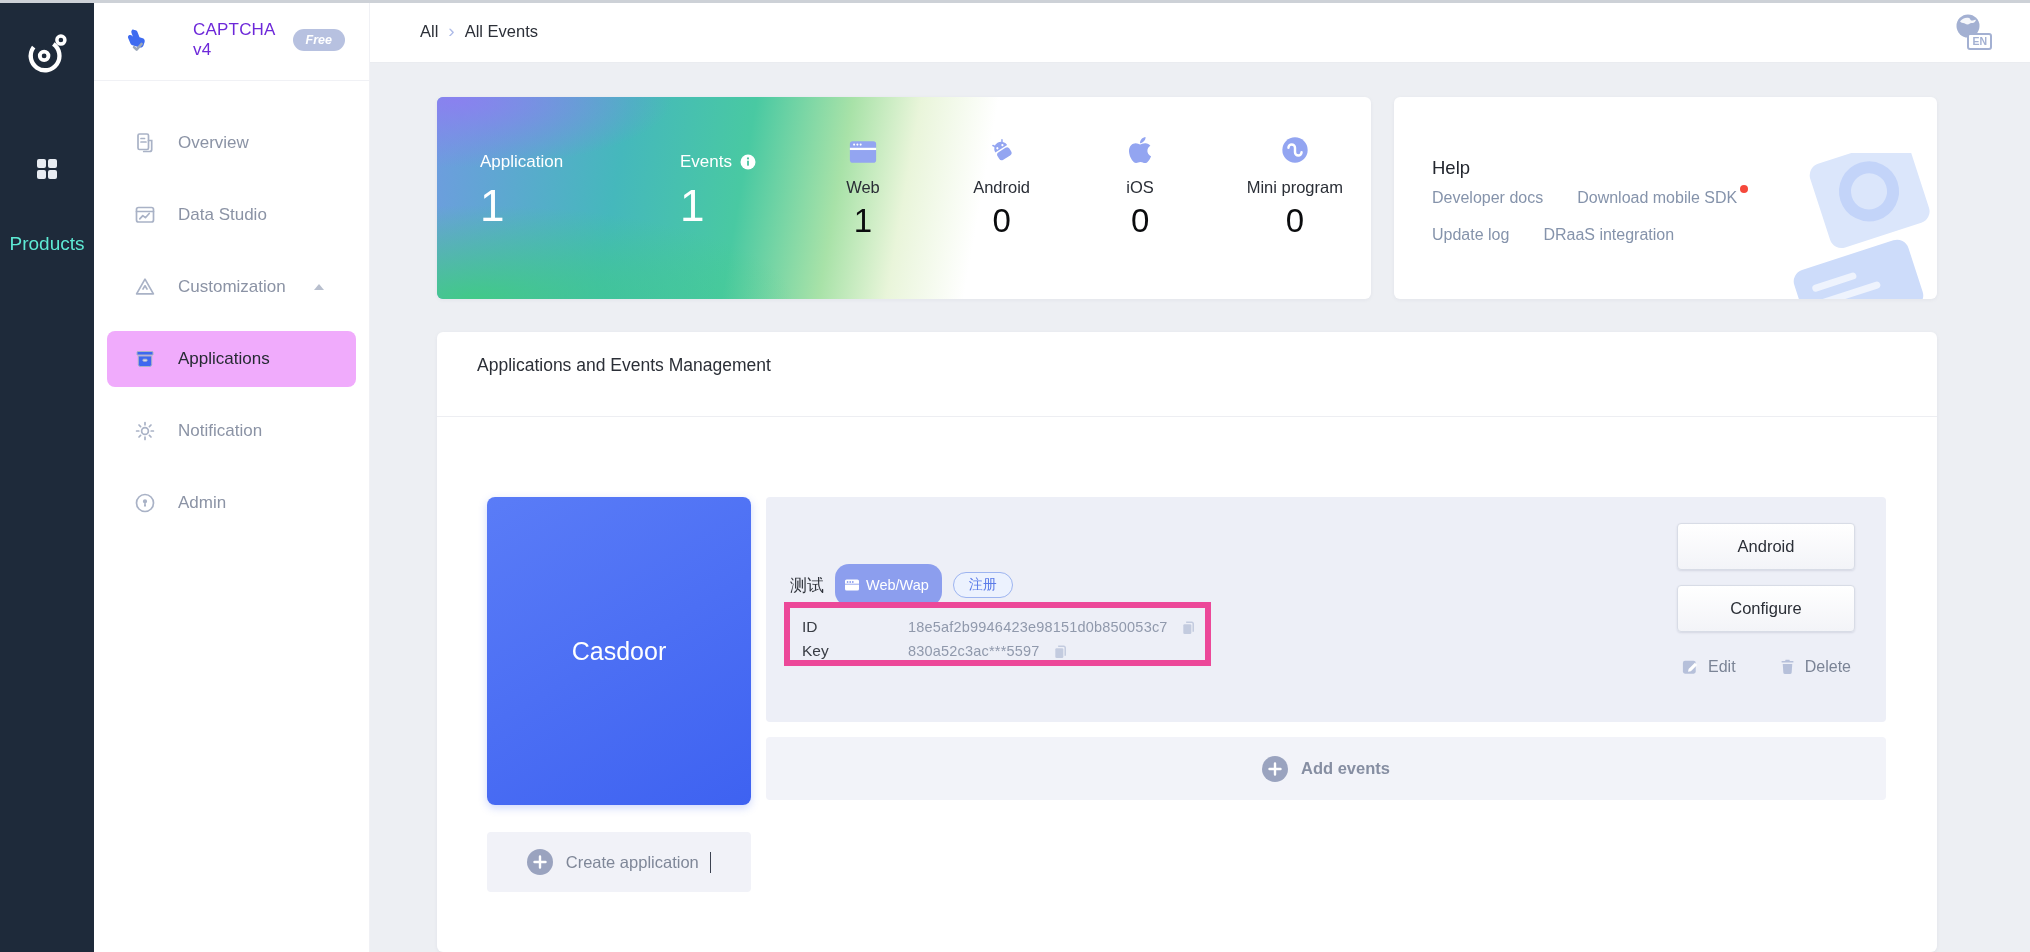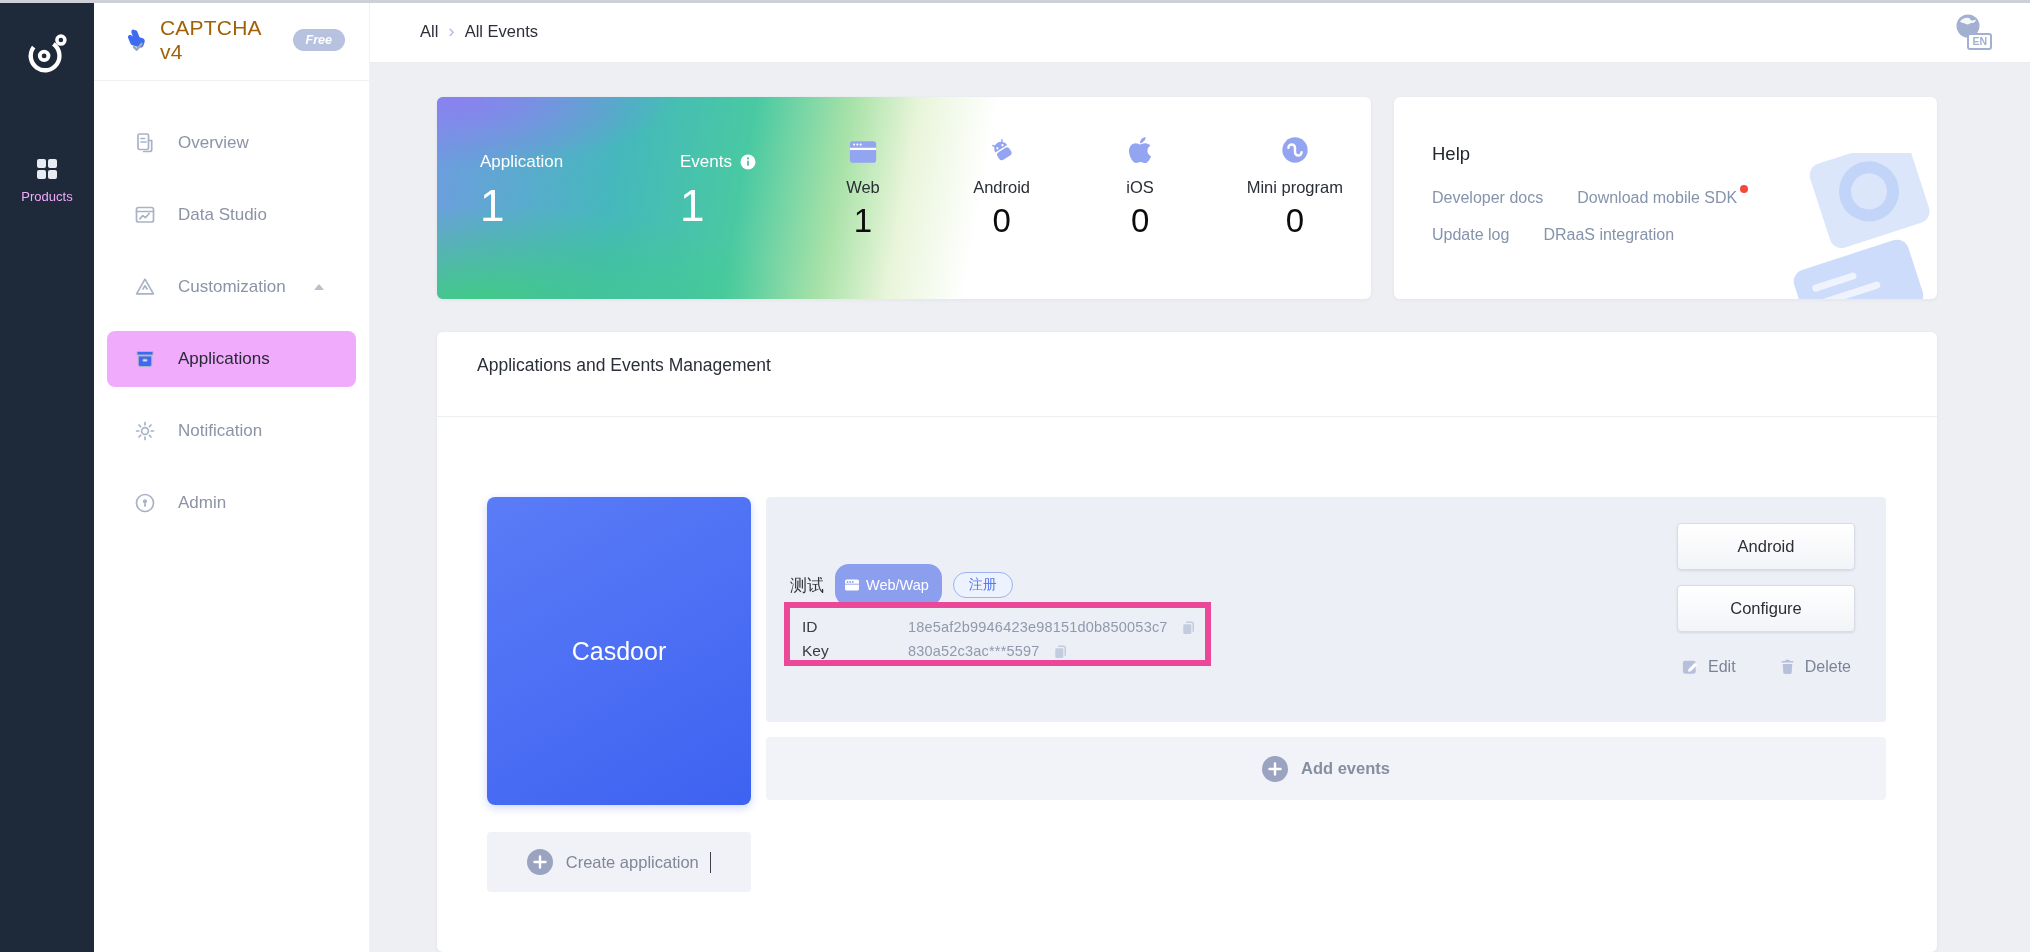--- a/index.html
+++ b/index.html
@@ -6,27 +6,27 @@
   html,body { width:2030px; height:952px; overflow:hidden; }
   body { font-family:"Liberation Sans", sans-serif; background:#edeff3; color:#2b2f37; }
   .app { display:flex; width:2030px; height:952px; position:relative; }
   .top-strip { position:absolute; top:0; left:0; right:0; height:3px; background:#cdd1d7; z-index:60; }
 
   
   .rail { width:94px; background:#1e2a3a; flex:0 0 94px; display:flex; flex-direction:column; align-items:center; z-index:5; }
   .rail-logo { margin-top:30px; width:46px; height:46px; cursor:pointer; }
   .rail-products { margin-top:82px; display:flex; flex-direction:column; align-items:center; cursor:pointer; }
   .rail-products .grid-ic { width:22px; height:22px; margin-bottom:9px; }
-  .rail-label { color:#f0abfc; font-size:13px; }
+  .rail-label { color:#5eead4; font-size:19px;margin-top:44px; }
 
   
   .sidebar { width:276px; flex:0 0 276px; background:#fff; border-right:1px solid #f0f1f5; }
   .sb-head { height:81px; display:flex; align-items:center; padding-left:27px; gap:12px; border-bottom:1px solid #f0f1f5; }
   .sb-logo { width:27px; height:27px; flex:0 0 27px; }
-  .sb-title { font-size:21px; color:#a16207; letter-spacing:.2px; }
+  .sb-title { font-size:17px; color:#6d28d9; letter-spacing:.2px;margin-left:33px; }
   .sb-badge { margin-left:auto; margin-right:24px; background:#b7c1e0; color:#fff; font-size:12.5px; font-weight:700; font-style:italic; padding:4px 13px; border-radius:12px; }
   .menu { padding:34px 13px 0 13px; }
   .mi { height:56px; border-radius:8px; display:flex; align-items:center; padding-left:26px; gap:21px; color:#8b93a5; font-size:17px; margin-bottom:16px; cursor:pointer; }
   .mi .mi-ic { width:24px; height:24px; display:inline-flex; }
   .mi .mi-ic svg { stroke:#a9b2c6; }
   .mi.active { background:#f0abfc; color:#262a33; }
   .caret-up { width:0; height:0; border-left:5px solid transparent; border-right:5px solid transparent; border-bottom:6px solid #b8bfce; margin-left:7px; }
 
   
   .main { flex:1; display:flex; flex-direction:column; min-width:0; }
@@ -52,21 +52,21 @@
   .hero-label { font-size:17px; display:flex; align-items:center; gap:8px; }
   .hero-value { margin-top:12px; font-size:44px; font-weight:300; line-height:1; }
   .platforms { position:absolute; right:28px; top:36px; width:512px; display:flex; justify-content:space-between; }
   .plat { text-align:center; min-width:64px; }
   .plat-ic { height:32px; display:flex; justify-content:center; align-items:flex-end; }
   .plat-label { margin-top:13px; font-size:16.5px; color:#2a2e36; }
   .plat-value { margin-top:5px; font-size:33px; color:#0b0c0e; }
 
   
   .help-card { width:543px; height:202px; position:relative; overflow:hidden; }
-  .help-title { position:absolute; left:38px; top:46px; font-size:18.5px; color:#23272f; }
+  .help-title { position:absolute; left:38px; top:60px; font-size:18.5px; color:#23272f; }
   .help-row { position:absolute; left:38px; display:flex; gap:34px; }
   .help-row.r1 { top:92px; }
   .help-row.r2 { top:129px; }
   .help-link { font-size:16px; color:#8593ab; cursor:pointer; position:relative; white-space:nowrap; }
   .red-dot { position:absolute; top:-4px; right:-11px; width:8px; height:8px; border-radius:50%; background:#f5483b; }
   .help-illus { position:absolute; right:-14px; bottom:-18px; }
 
   
   .mgmt-card { margin-top:33px; width:1500px; height:620px; }
   .mgmt-title { height:85px; line-height:67px; padding-left:40px; font-size:17.5px; color:#2b2f37; border-bottom:1px solid #edeef2; }

